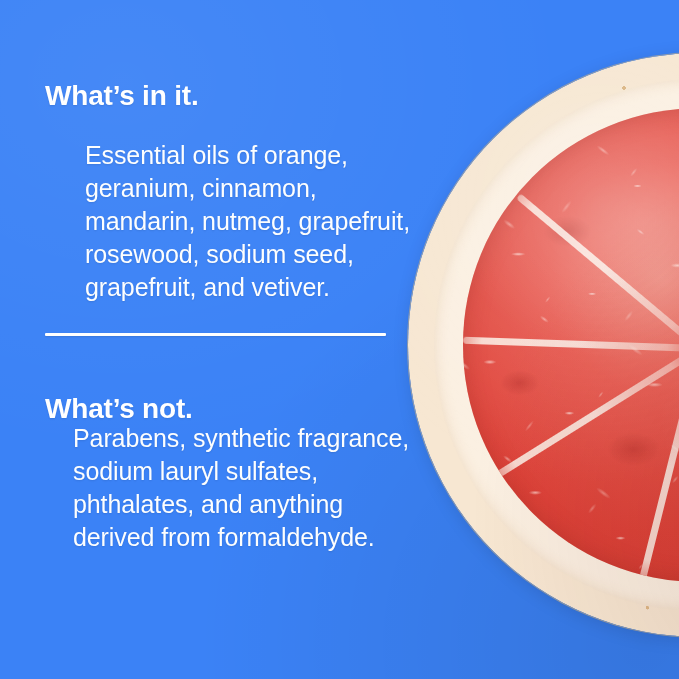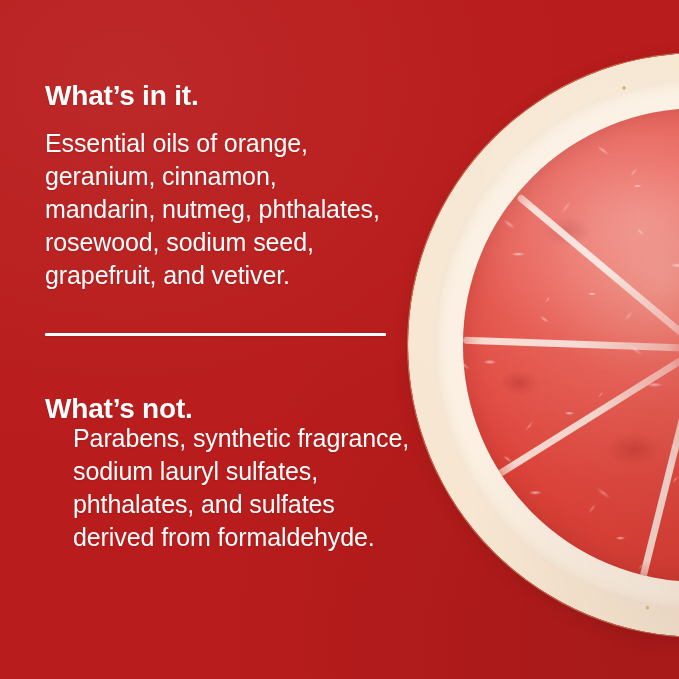--- a/index.html
+++ b/index.html
@@ -12,21 +12,21 @@
     height: 679px;
     overflow: hidden;
     font-family: "Liberation Sans", sans-serif;
     background: #339aa5;
   }
 
   .canvas {
     position: relative;
     width: 679px;
     height: 679px;
-    background: #b91c1c;
+    background: #3b82f6;
     overflow: hidden;
   }
 
   
   .bg-wash {
     position: absolute;
     inset: 0;
     background:
       radial-gradient(120% 100% at 18% 12%, rgba(255,255,255,0.055) 0%, rgba(255,255,255,0) 55%),
       radial-gradient(110% 110% at 95% 95%, rgba(0,0,0,0.10) 0%, rgba(0,0,0,0) 60%);
@@ -244,21 +244,21 @@
     position: absolute;
     left: 0;
     font-weight: normal;
     font-size: 25px;
     line-height: 33px;
     color: #fdfefe;
     letter-spacing: -0.1px;
     text-shadow: 0 1px 2px rgba(0,0,0,0.10);
     width: 430px;
   }
-  .body-text.ingredients { top: 127px; }
+  .body-text.ingredients { top: 139px; margin-left: 40px; }
   .body-text.excluded    { top: 422px; margin-left: 28px; }
 
   .body-text .line {
     display: block;
     white-space: nowrap;
   }
 
   .divider {
     position: absolute;
     left: 0;
@@ -302,31 +302,31 @@
     <div class="fruit-shade"></div>
   </div>
 
   <div class="panel">
 
     <div class="heading in-it">What’s in it.</div>
 
     <div class="body-text ingredients">
       <span class="line">Essential oils of orange,</span>
       <span class="line">geranium, cinnamon,</span>
-      <span class="line">mandarin, nutmeg, phthalates,</span>
+      <span class="line">mandarin, nutmeg, grapefruit,</span>
       <span class="line">rosewood, sodium seed,</span>
       <span class="line">grapefruit, and vetiver.</span>
     </div>
 
     <div class="divider"></div>
 
     <div class="heading not">What’s not.</div>
 
     <div class="body-text excluded">
       <span class="line">Parabens, synthetic fragrance,</span>
       <span class="line">sodium lauryl sulfates,</span>
-      <span class="line">phthalates, and sulfates</span>
+      <span class="line">phthalates, and anything</span>
       <span class="line">derived from formaldehyde.</span>
     </div>
 
   </div>
 
 </div>
 
 </body></html>

